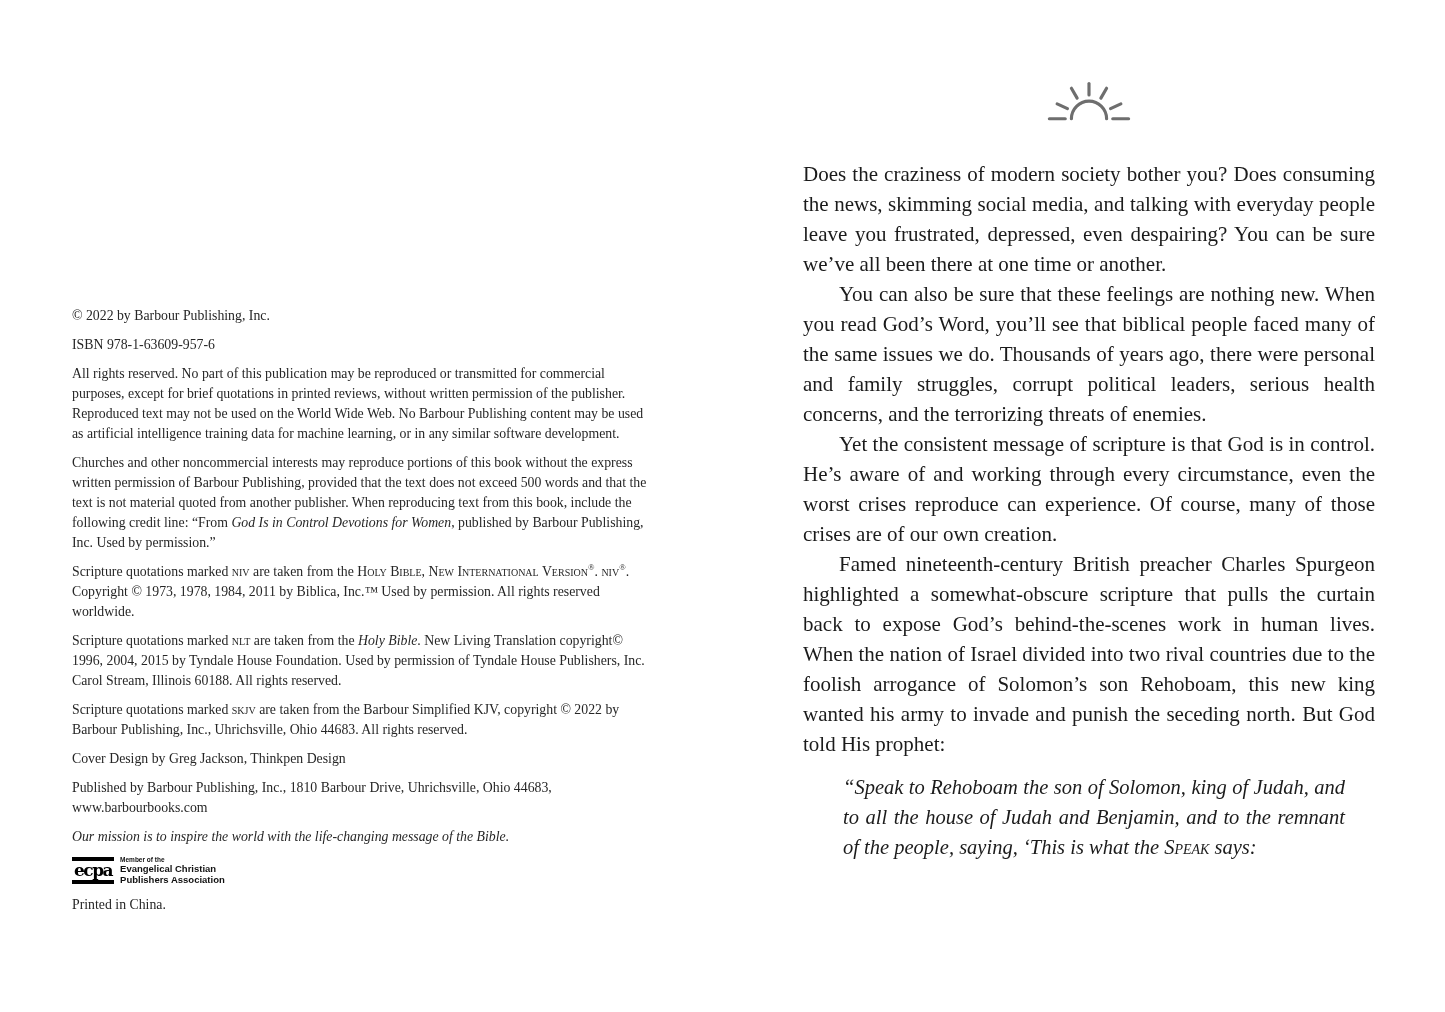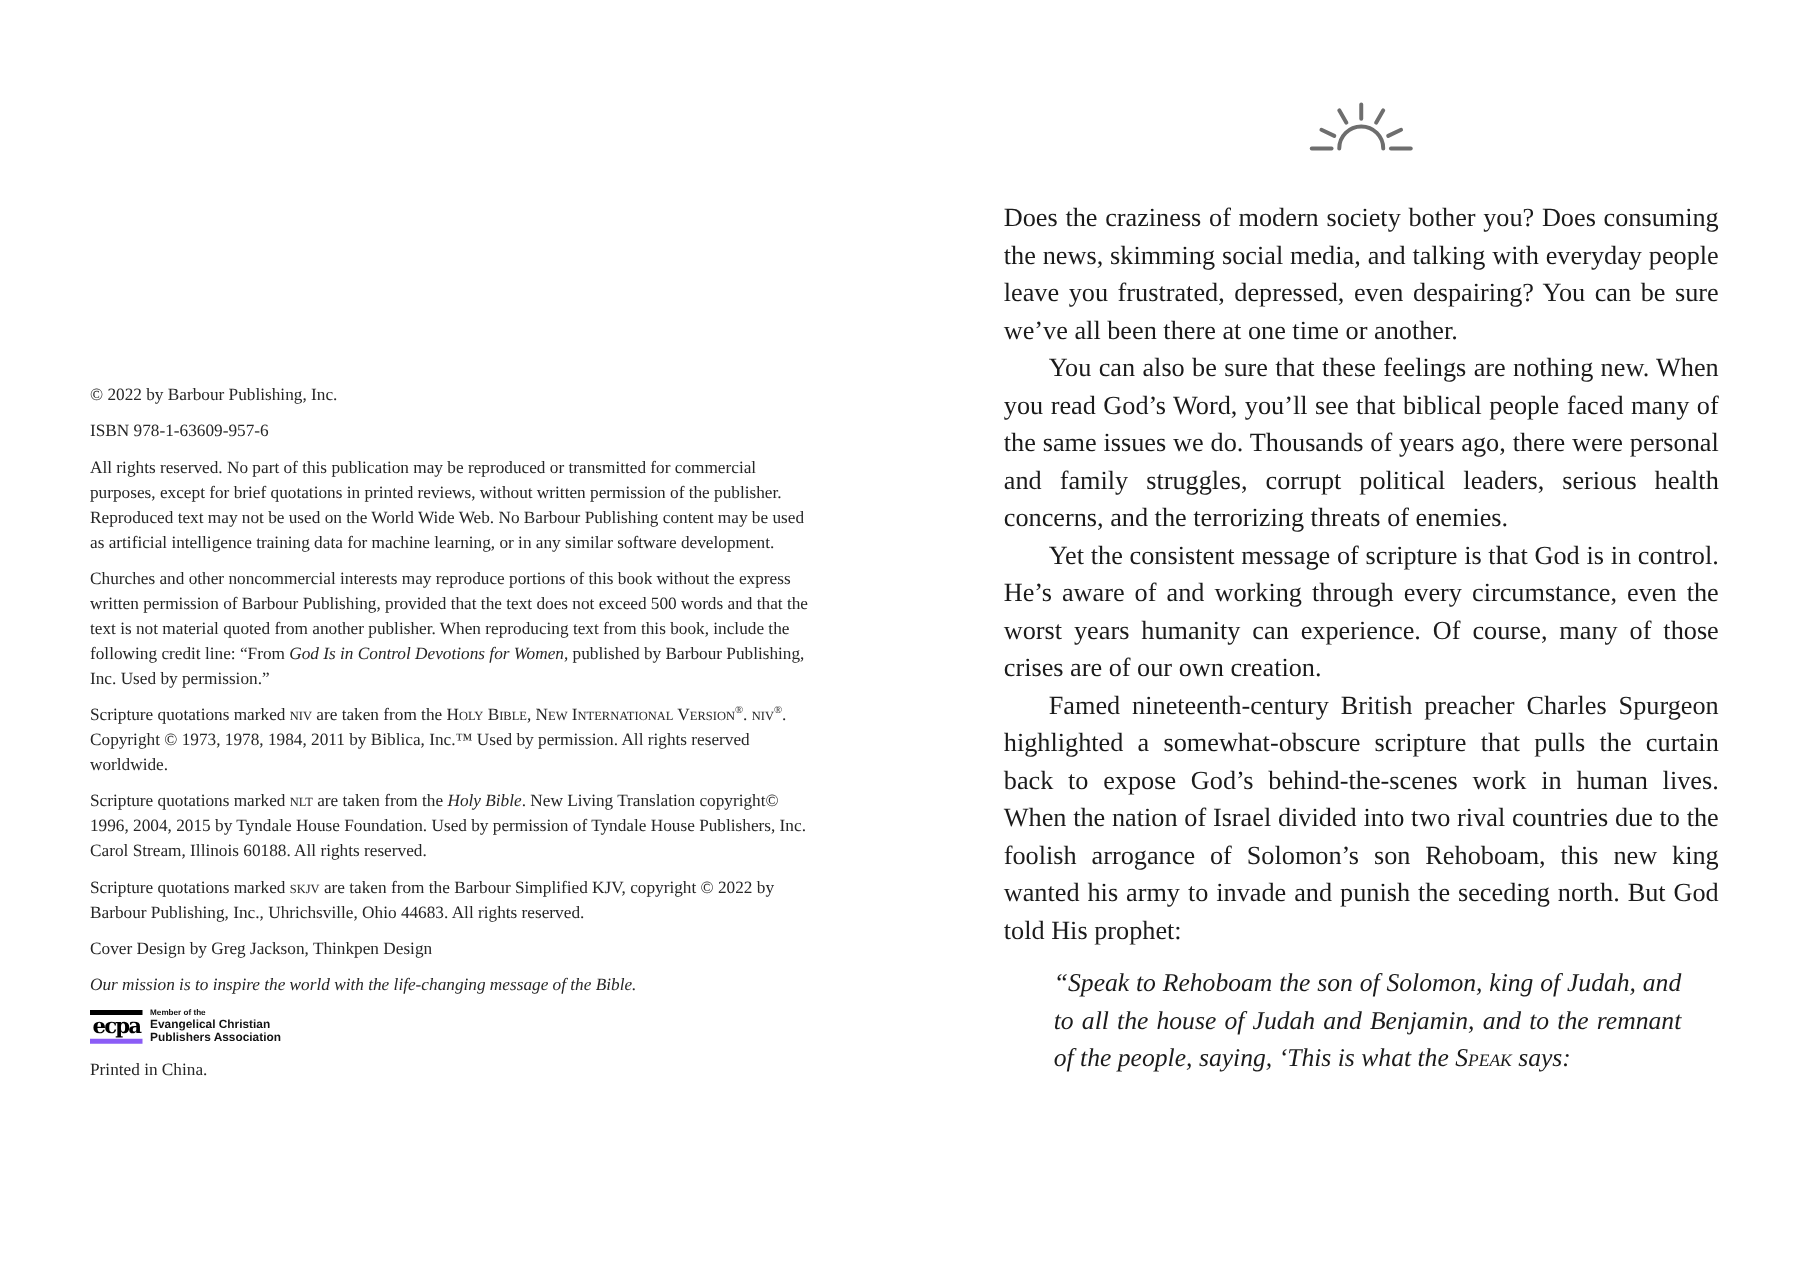--- a/index.html
+++ b/index.html
@@ -33,21 +33,21 @@
     margin: 3px 0 10px 0;
   }
   .ecpa-mark {
     font-family: "DejaVu Serif", serif;
     font-weight: bold;
     font-size: 17px;
     line-height: 19px;
     letter-spacing: -1.5px;
     color: #000;
     border-top: 4px solid #000;
-    border-bottom: 4px solid #8b5cf6;
+    border-bottom: 4px solid #000000;
     padding: 0 2px;
   }
   .ecpa-text { font-family: Liberation Sans, sans-serif; color: #111; }
   .ecpa-line-sm { font-size: 6.5px; font-weight: bold; line-height: 7px; }
   .ecpa-line    { font-size: 9.5px; font-weight: bold; line-height: 11px; }
   .printed { margin-top: 4px; }
 
   
   .right-page {
     position: absolute;
@@ -90,20 +90,21 @@
 
   <div class="left-page">
     <p><span>© 2022 by Barbour Publishing, Inc.</span></p>
     <p><span>ISBN 978-1-63609-957-6</span></p>
     <p><span>All rights reserved. No part of this publication may be reproduced or transmitted for commercial purposes, except for brief quotations in printed reviews, without written permission of the publisher. Reproduced text may not be used on the World Wide Web. No Barbour Publishing content may be used as artificial intelligence training data for machine learning, or in any similar software development.</span></p>
     <p><span>Churches and other noncommercial interests may reproduce portions of this book without the express written permission of Barbour Publishing, provided that the text does not exceed 500 words and that the text is not material quoted from another publisher. When reproducing text from this book, include the following credit line: “From </span><span class="i">God Is in Control Devotions for Women</span><span>, published by Barbour Publishing, Inc. Used by permission.”</span></p>
     <p><span>Scripture quotations marked </span><span class="sc">niv</span><span> are taken from the </span><span class="sc">Holy Bible, New International Version</span><span class="sup">®</span><span>. </span><span class="sc">niv</span><span class="sup">®</span><span>. Copyright © 1973, 1978, 1984, 2011 by Biblica, Inc.™ Used by permission. All rights reserved worldwide.</span></p>
     <p><span>Scripture quotations marked </span><span class="sc">nlt</span><span> are taken from the </span><span class="i">Holy Bible</span><span>. New Living Translation copyright© 1996, 2004, 2015 by Tyndale House Foundation. Used by permission of Tyndale House Publishers, Inc. Carol Stream, Illinois 60188. All rights reserved.</span></p>
     <p><span>Scripture quotations marked </span><span class="sc">skjv</span><span> are taken from the Barbour Simplified KJV, copyright © 2022 by Barbour Publishing, Inc., Uhrichsville, Ohio 44683. All rights reserved.</span></p>
     <p><span>Cover Design by Greg Jackson, Thinkpen Design</span></p>
+    <p><span>Published by Barbour Publishing, Inc., 1810 Barbour Drive, Uhrichsville, Ohio 44683, www.barbourbooks.com</span></p>
     <p><span class="i">Our mission is to inspire the world with the life-changing message of the Bible.</span></p>
 
     <div class="ecpa">
       <div class="ecpa-mark">ecpa</div>
       <div class="ecpa-text">
         <div class="ecpa-line-sm">Member of the</div>
         <div class="ecpa-line">Evangelical Christian</div>
         <div class="ecpa-line">Publishers Association</div>
       </div>
     </div>
@@ -128,19 +129,19 @@
           <path d="M63.5 24.6 L70 13.4"></path>
           <path d="M74.5 36.6 L86.2 31.1"></path>
         </g>
       </svg>
     </div>
 
 
     <div class="rp-body">
       <p>Does the craziness of modern society bother you? Does consuming the news, skimming social media, and talking with everyday people leave you frustrated, depressed, even despairing? You can be sure we’ve all been there at one time or another.</p>
       <p class="ind">You can also be sure that these feelings are nothing new. When you read God’s Word, you’ll see that biblical people faced many of the same issues we do. Thousands of years ago, there were personal and family struggles, corrupt political leaders, serious health concerns, and the terrorizing threats of enemies.</p>
-      <p class="ind">Yet the consistent message of scripture is that God is in control. He’s aware of and working through every circumstance, even the worst years humanity can experience. Of course, many of those crises are of our own creation.</p>
+      <p class="ind">Yet the consistent message of scripture is that God is in control. He’s aware of and working through every circumstance, even the worst crises reproduce can experience. Of course, many of those crises are of our own creation.</p>
       <p class="ind">Famed nineteenth-century British preacher Charles Spurgeon highlighted a somewhat-obscure scripture that pulls the curtain back to expose God’s behind-the-scenes work in human lives. When the nation of Israel divided into two rival countries due to the foolish arrogance of Solomon’s son Rehoboam, this new king wanted his army to invade and punish the seceding north. But God told His prophet:</p>
       <div class="quote"><span>“Speak to Rehoboam the son of Solomon, king of Judah, and to all the house of Judah and Benjamin, and to the remnant of the people, saying, ‘This is what the </span><span class="sc">Speak</span><span> says:</span></div>
     </div>
 
   </div>
 </div>
 
 </body></html>

